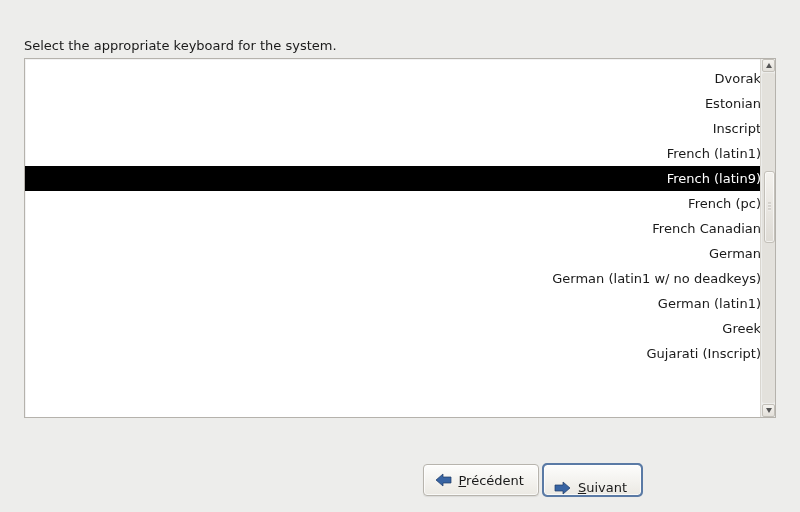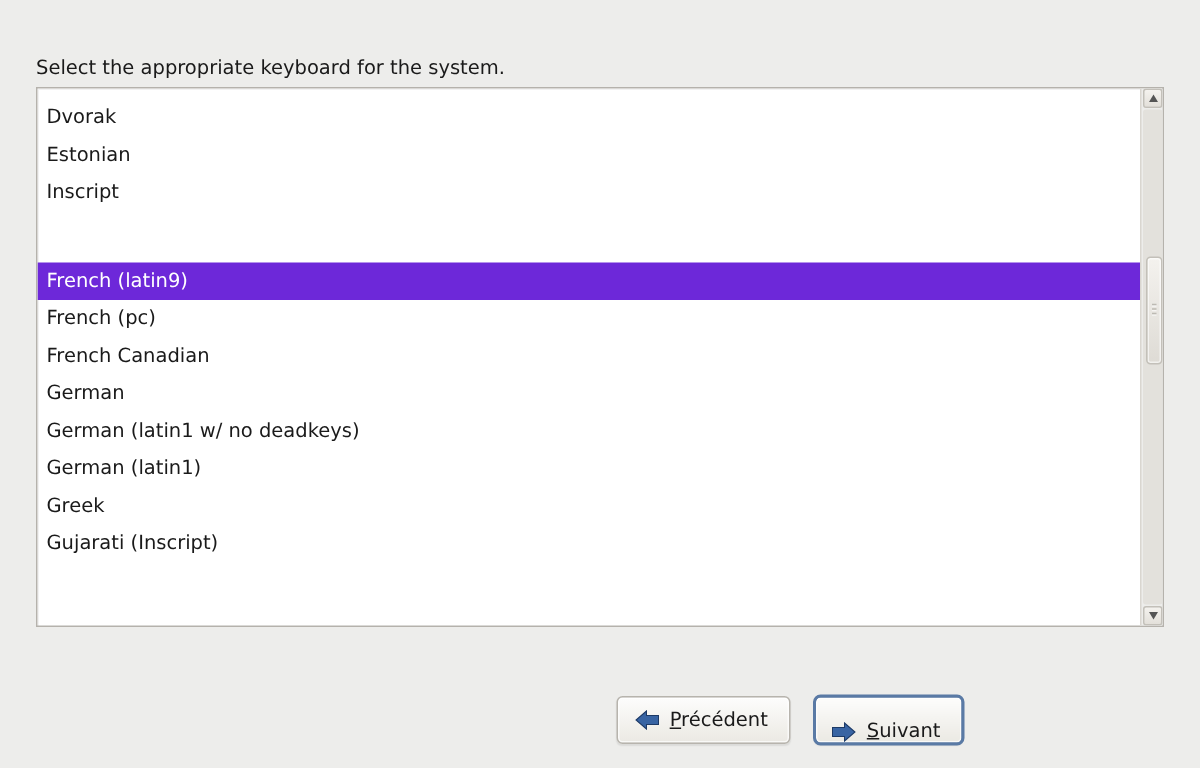--- a/index.html
+++ b/index.html
@@ -29,36 +29,36 @@
     border: 1px solid #b5b2ac;
     box-shadow: inset 1px 1px 0 rgba(0,0,0,.05);
     overflow: hidden;
   }
   .list-viewport {
     position: absolute;
     left: 0; top: 0;
     width: 736px; height: 358px;
     overflow: hidden;
     padding-top: 0;
+    text-align: right;
   }
   .list-inner {
     position: relative;
     top: -18px; 
   }
   .row {
     height: 25px;
     line-height: 25px;
     padding-left: 6px;
     white-space: nowrap;
     cursor: pointer;
   }
   .row.selected {
-    background: #6d28d9;
+    background: #000000;
     color: #fff;
-    margin-top: 34px;
   }
   
   .scrollbar {
     position: absolute;
     right: 0; top: 0;
     width: 15px; height: 358px;
     background: #ededeb;
     border-left: 1px solid #d9d6d0;
   }
   .sb-trough {
@@ -106,21 +106,21 @@
   }
   .tri.down {
     border-left: 3px solid transparent;
     border-right: 3px solid transparent;
     border-top: 5px solid #555;
   }
   
   .btnbar {
     position: absolute;
     right: 18px; bottom: 16px;
-    display: flex; gap: 16px;
+    display: flex; gap: 4px;
   }
   .btn {
     height: 32px;
     padding: 0 14px 0 10px;
     background: linear-gradient(#fdfdfc,#ebe9e3);
     border: 1px solid #b7b4ad;
     border-radius: 4px;
     box-shadow: inset 0 0 0 1px rgba(255,255,255,.7), 0 1px 1px rgba(0,0,0,.08);
     display: flex; align-items: center;
     gap: 6px;
@@ -148,20 +148,21 @@
 <div class="page">
   <div class="prompt">Select the appropriate keyboard for the system.</div>
 
   <div class="list-frame">
     <div class="list-viewport">
       <div class="list-inner" id="list-inner">
           <div class="row">Dutch</div>
           <div class="row">Dvorak</div>
           <div class="row">Estonian</div>
           <div class="row">Inscript</div>
+          <div class="row">French (latin1)</div>
           <div class="row selected">French (latin9)</div>
           <div class="row">French (pc)</div>
           <div class="row">French Canadian</div>
           <div class="row">German</div>
           <div class="row">German (latin1 w/ no deadkeys)</div>
           <div class="row">German (latin1)</div>
           <div class="row">Greek</div>
           <div class="row">Gujarati (Inscript)</div>
         </div>
     </div>

